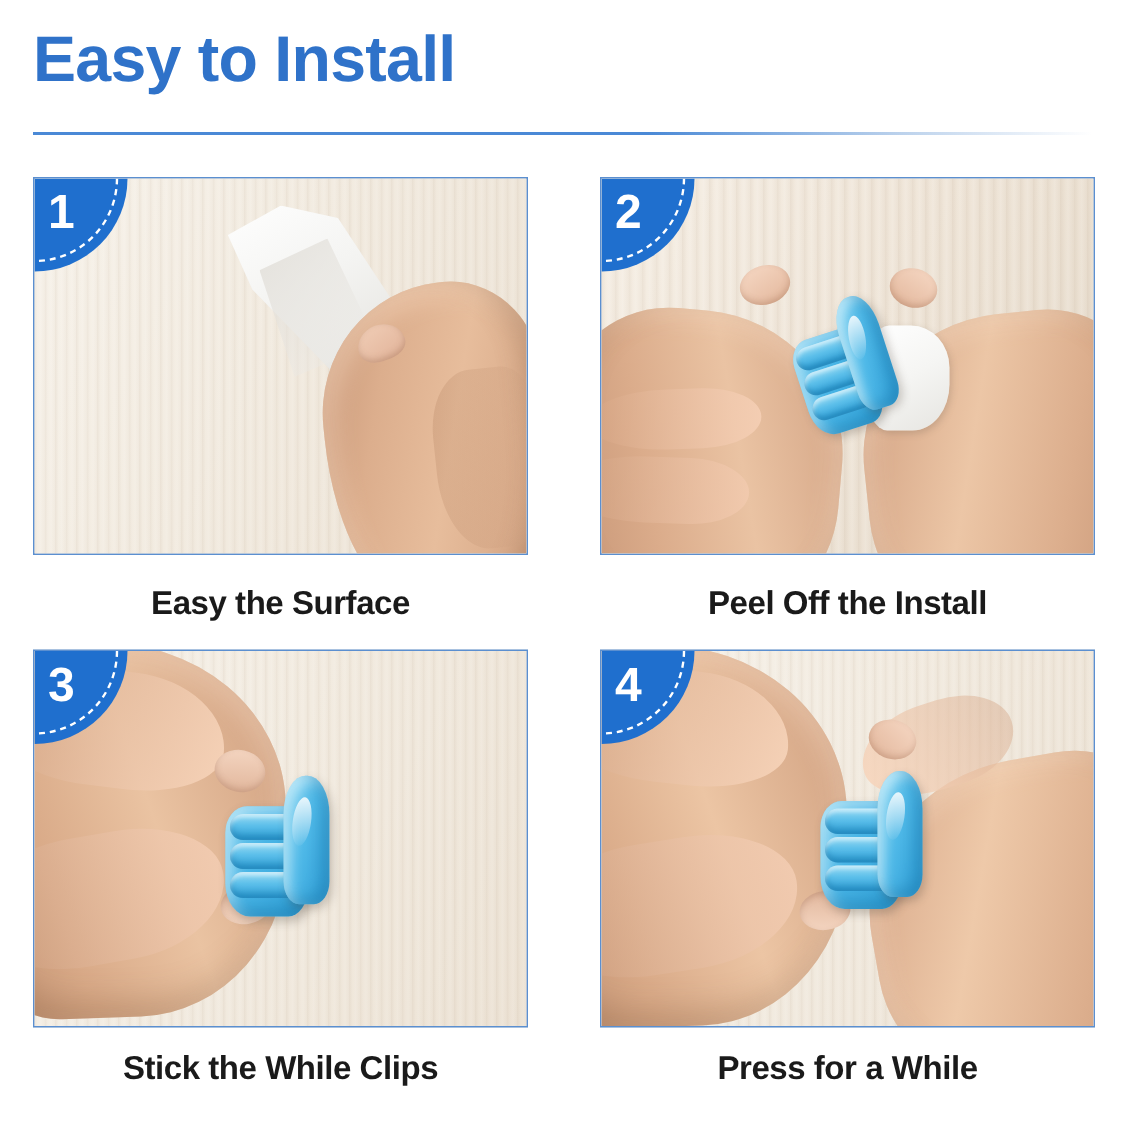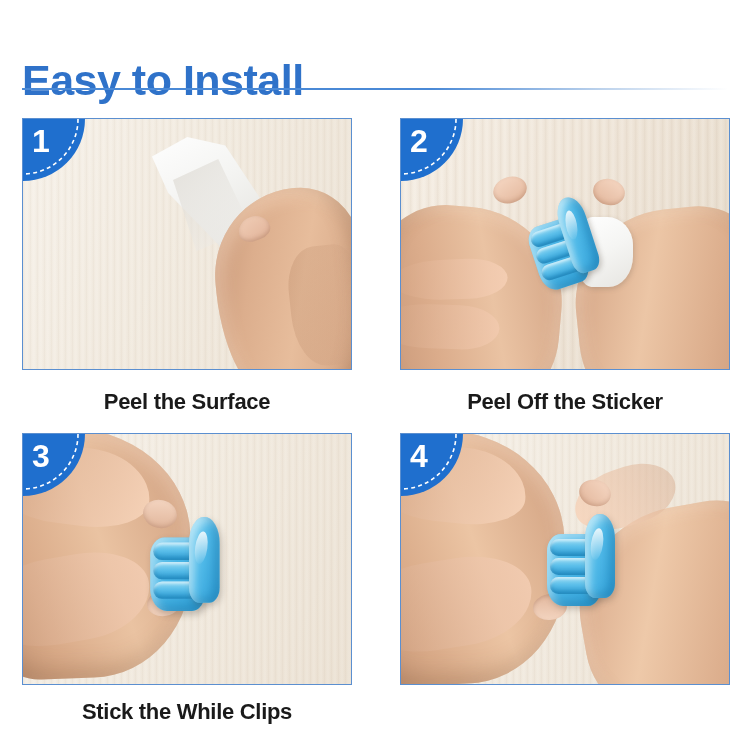--- a/index.html
+++ b/index.html
@@ -28,21 +28,20 @@
     top: 18px;
     width: 706px;
   }
   .page-title {
     font-size: 43px;
     font-weight: bold;
     color: #2f72c9;
     letter-spacing: -0.5px;
     line-height: 1.05;
     white-space: nowrap;
-    margin-top: 40px;
   }
   .title-rule {
     position: absolute;
     left: 0;
     top: 70px;
     width: 706px;
     height: 2px;
     background: linear-gradient(to right, #4a89d6 0%, #4a89d6 58%, #bcd2ec 82%, #ffffff 100%);
   }
 
@@ -543,22 +542,22 @@
         </div>
       </div>
       <div class="step-badge">
         <svg class="dash-arc" viewBox="0 0 62 62">
           <path d="M 55 0 A 55 55 0 0 1 0 55" fill="none" stroke="#ffffff" stroke-width="1.6" stroke-dasharray="4 3.2"></path>
         </svg>
         <div class="num">2</div>
       </div>
     </div>
 
-    <div class="step-caption">Peel the Surface</div>
-    <div class="step-caption">Peel Off the Sticker</div>
+    <div class="step-caption">Easy the Surface</div>
+    <div class="step-caption">Peel Off the Install</div>
 
     <div class="step-figure">
       <div class="photo">
         <div class="art">
           <div class="p3-hand">
             <div class="p3-upper"></div>
             <div class="p3-lower"></div>
           </div>
           <div class="p3-nail-top"></div>
           <div class="p3-nail-bot"></div>
@@ -603,15 +602,16 @@
       </div>
       <div class="step-badge">
         <svg class="dash-arc" viewBox="0 0 62 62">
           <path d="M 55 0 A 55 55 0 0 1 0 55" fill="none" stroke="#ffffff" stroke-width="1.6" stroke-dasharray="4 3.2"></path>
         </svg>
         <div class="num">4</div>
       </div>
     </div>
 
     <div class="step-caption last-row">Stick the While Clips</div>
+    <div class="step-caption last-row">Press for a While</div>
 
   </div>
 </div>
 
 </body></html>

